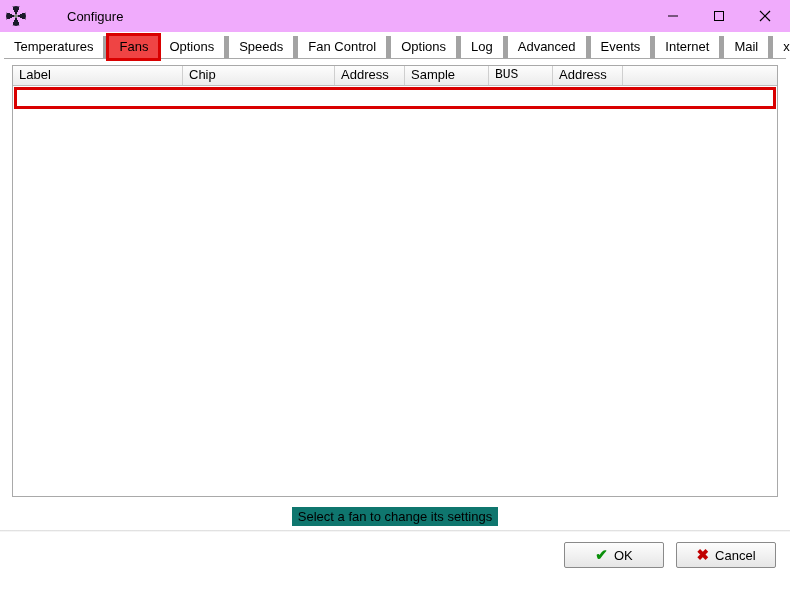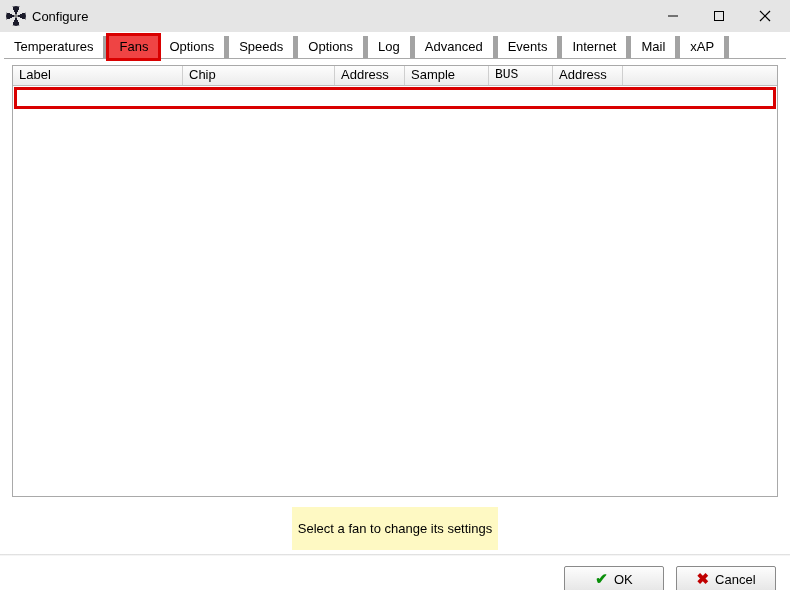--- a/index.html
+++ b/index.html
@@ -13,22 +13,23 @@
       background: #fff;
       width: 790px;
       height: 590px;
       overflow: hidden;
     }
     
     .titlebar {
       display: flex;
       align-items: center;
       height: 30px;
-      background: #e5e5e5;
+      background: #f0abfc;
       padding: 16px 2px;
+      gap: 35px;
     }
     .titlebar .app-icon {
       width: 20px;
       height: 20px;
       margin: 0 6px 0 4px;
       display: inline-block;
       background:
         radial-gradient(circle at 50% 50%, #888 0 2px, transparent 2px),
         conic-gradient(#1a1a2a 0 22deg, transparent 22deg 68deg,
                        #1a1a2a 68deg 112deg, transparent 112deg 158deg,
@@ -137,24 +138,24 @@
       border: 3px solid #d90000;
     }
 
     
     .hintbar {
       text-align: center;
       margin: 6px 0 4px 0;
     }
     .hint {
       display: inline-block;
-      background: #fef9c3;
-      color: #000;
-      font-size: 13px;
-      padding: 14px 6px;
+      background: #0f766e;
+      color: #000;
+      font-size: 13px;
+      padding: 2px 6px;
     }
 
     
     .footer-sep {
       height: 2px;
       background: linear-gradient(#d8d8d8, #ffffff);
       margin-top: 2px;
     }
     .footer {
       display: flex;
@@ -205,20 +206,21 @@
         </svg>
     </div>
   </div>
 </div>
 
 <div class="tabstrip">
   <div class="tab"><span>Temperatures</span></div>
   <div class="tab active highlight"><span>Fans</span></div>
   <div class="tab"><span>Options</span></div>
   <div class="tab"><span>Speeds</span></div>
+  <div class="tab"><span>Fan Control</span></div>
   <div class="tab"><span>Options</span></div>
   <div class="tab"><span>Log</span></div>
   <div class="tab"><span>Advanced</span></div>
   <div class="tab"><span>Events</span></div>
   <div class="tab"><span>Internet</span></div>
   <div class="tab"><span>Mail</span></div>
   <div class="tab"><span>xAP</span></div>
 </div>
 
 <div class="panel-wrap">

